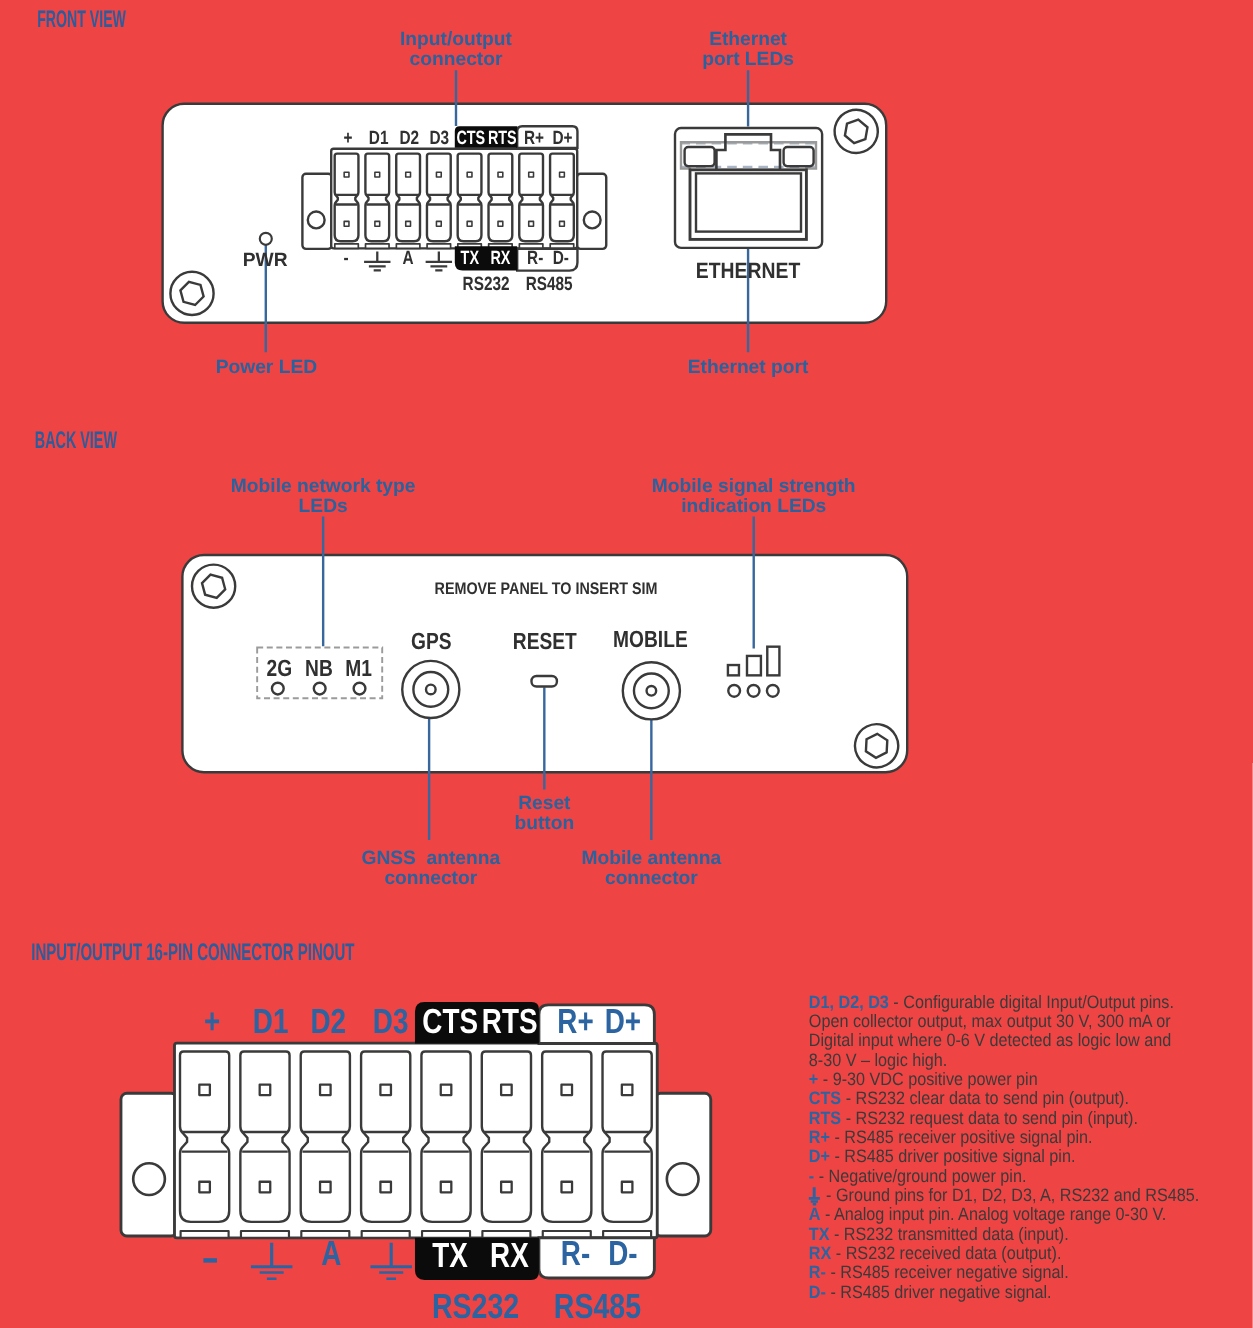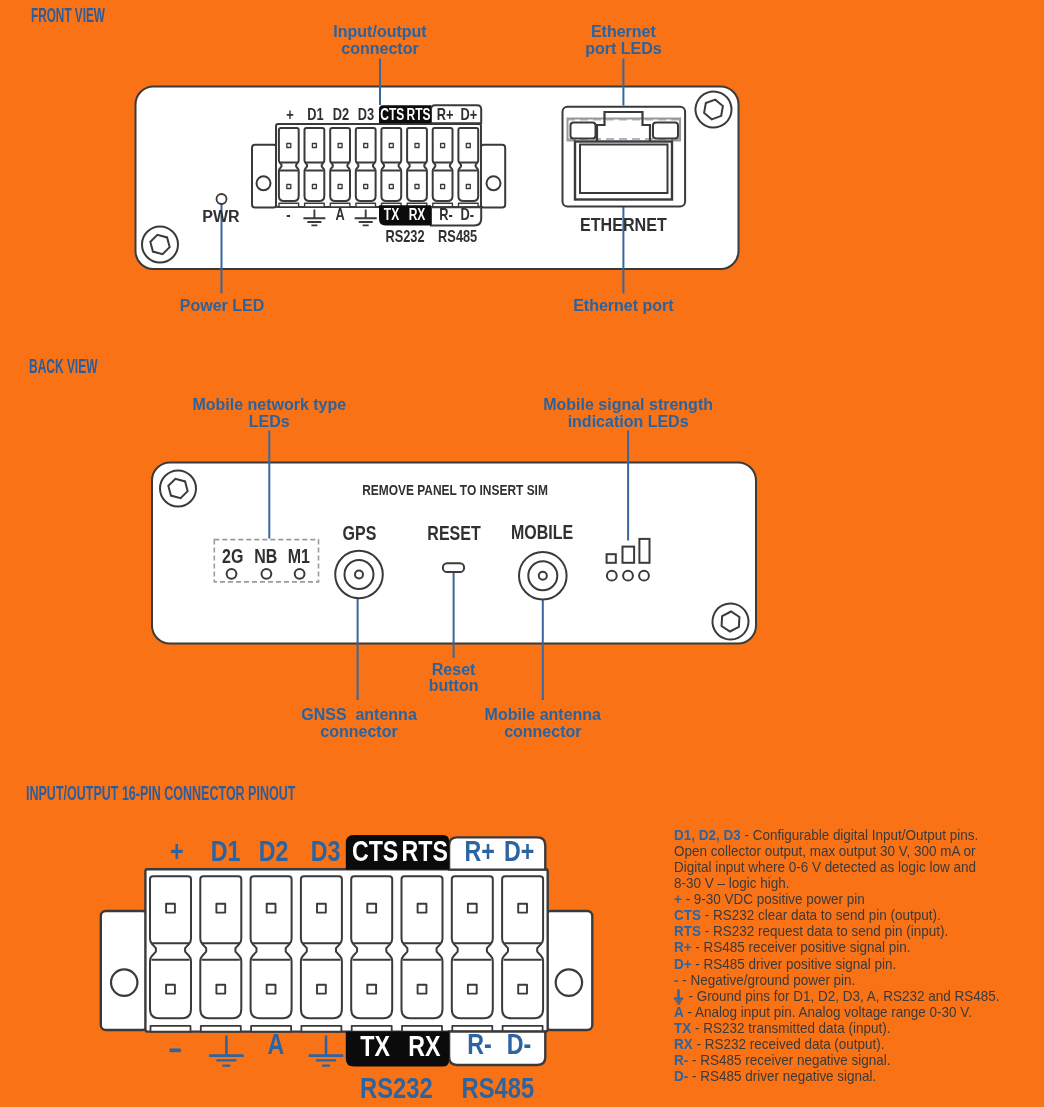--- a/index.html
+++ b/index.html
@@ -1,16 +1,16 @@
 <!DOCTYPE html>
 <html><head>
 <meta charset="utf-8">
 <style>
 html,body{margin:0;padding:0;background:#fff;}
-#page{position:relative;width:1044px;height:1107px;overflow:hidden;background:#f97316;}
+#page{position:relative;width:1044px;height:1107px;overflow:hidden;background:#ef4444;}
 text{font-family:"Liberation Sans",sans-serif;}
 </style>
 </head>
 <body>
 <div id="page">
 <svg width="1044" height="1107" viewBox="0 0 1044 1107">
 <style>
 .o2{fill:#fff;stroke:#3a3a3a;stroke-width:2;}
 .o25{fill:#fff;stroke:#3a3a3a;stroke-width:2.4;}
 .ln{stroke:#3a3a3a;stroke-width:2;fill:none;}

